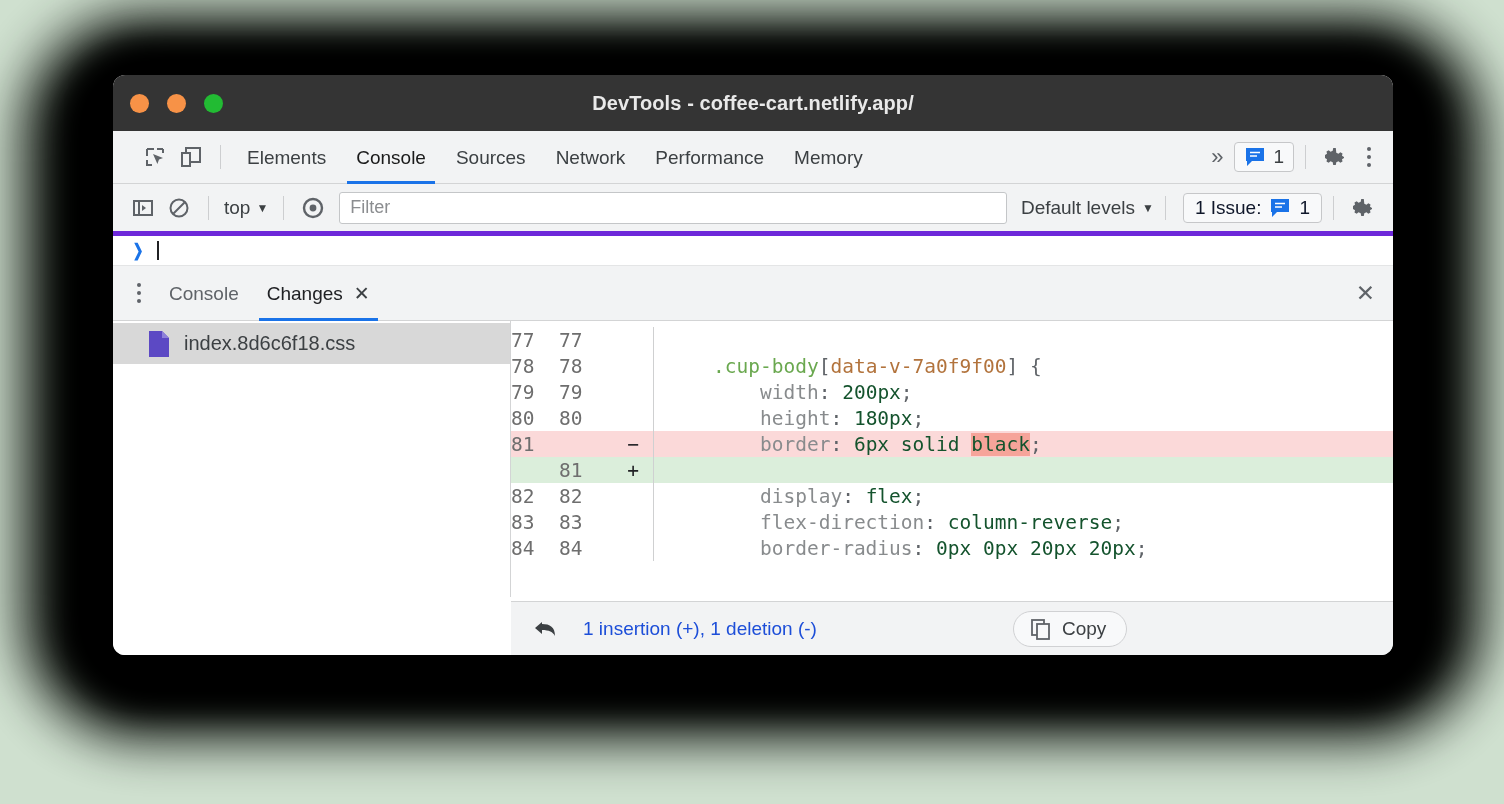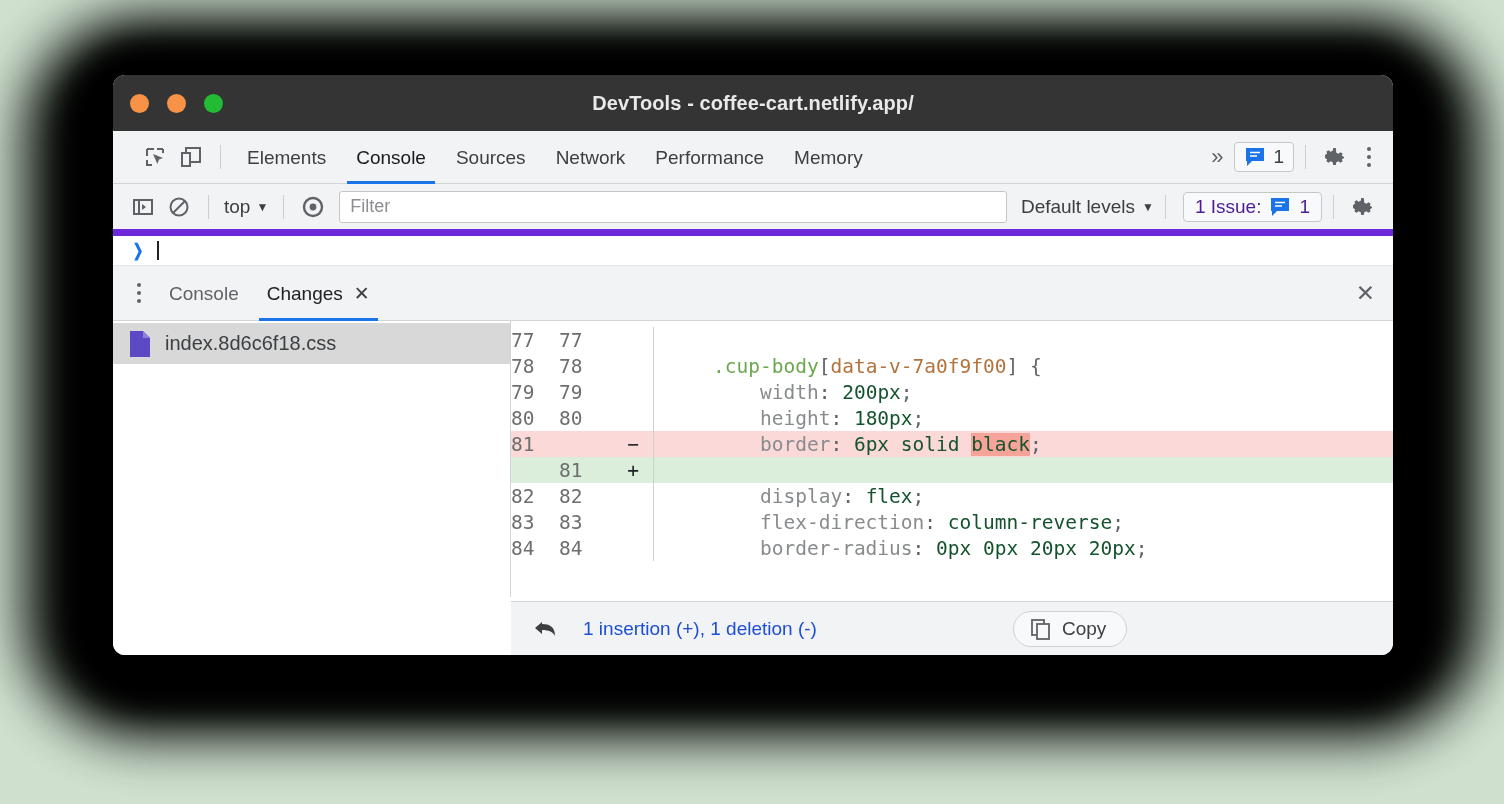--- a/index.html
+++ b/index.html
@@ -104,21 +104,21 @@
     margin-left: 4px;
     background: #f8f9fa;
   }
   .issuebox .cnt { font-size: 19px; color: #3c4043; }
   .spacer { flex: 1; }
 
   
   .contoolbar {
     height: 52px;
     background: #f2f3f4;
-    border-bottom: 7px solid #6d28d9;
+    border-bottom: 5px solid #6d28d9;
     display: flex;
     align-items: center;
     padding: 0 12px;
     box-sizing: border-box;
   }
   .ctxsel {
     display: flex; align-items: center; gap: 6px;
     font-size: 19px; color: #3c4043; padding: 0 4px;
   }
   .caret { font-size: 12px; color: #3c4043; }
@@ -135,21 +135,21 @@
   }
   .filterinput span { font-size: 18px; color: #8b8d90; }
   .levels { font-size: 19px; color: #3c4043; display: flex; align-items: center; gap: 7px; white-space: nowrap;}
   .issuecounter {
     display: flex; align-items: center; gap: 8px;
     border: 1px solid #c6c7c9;
     border-radius: 4px;
     background: #f8f9fa;
     padding: 3px 11px;
     margin-left: 6px;
-    font-size: 19px; color: #4c1d95;
+    font-size: 19px; color: #0f172a;
     white-space: nowrap;
   }
 
   
   .promptrow {
     height: 29px;
     background: #fff;
     display: flex; align-items: center;
     padding-left: 18px;
     border-bottom: 1px solid #e4e5e6;
@@ -197,21 +197,21 @@
   .filelist {
     width: 398px;
     border-right: 1px solid #d3d4d5;
     background: #fff;
     padding-top: 2px;
     box-sizing: border-box;
   }
   .fileitem {
     display: flex; align-items: center; gap: 13px;
     height: 41px;
-    padding-left: 15px;
+    padding-left: 34px;
     background: #d8d8d8;
   }
   .fileitem span { font-size: 20px; color: #3c4043; }
   .diffpane {
     flex: 1;
     position: relative;
     overflow: hidden;
     font-family: "DejaVu Sans Mono", "Liberation Mono", monospace;
     font-size: 19.5px;
     padding-top: 6px;

